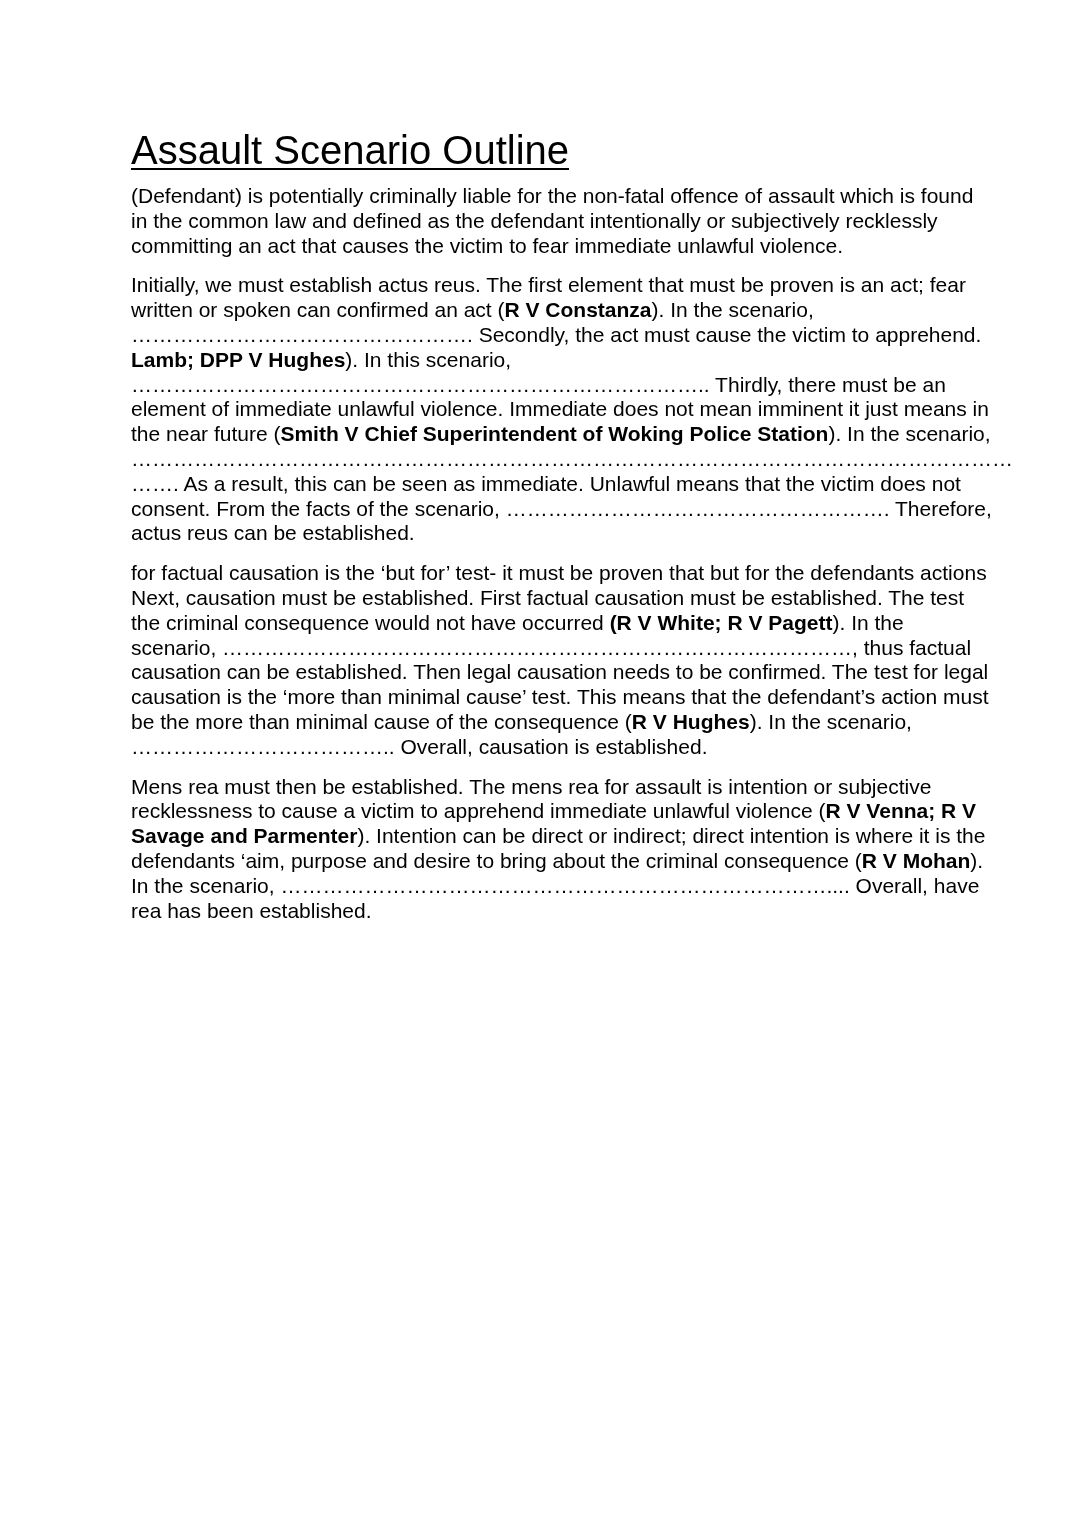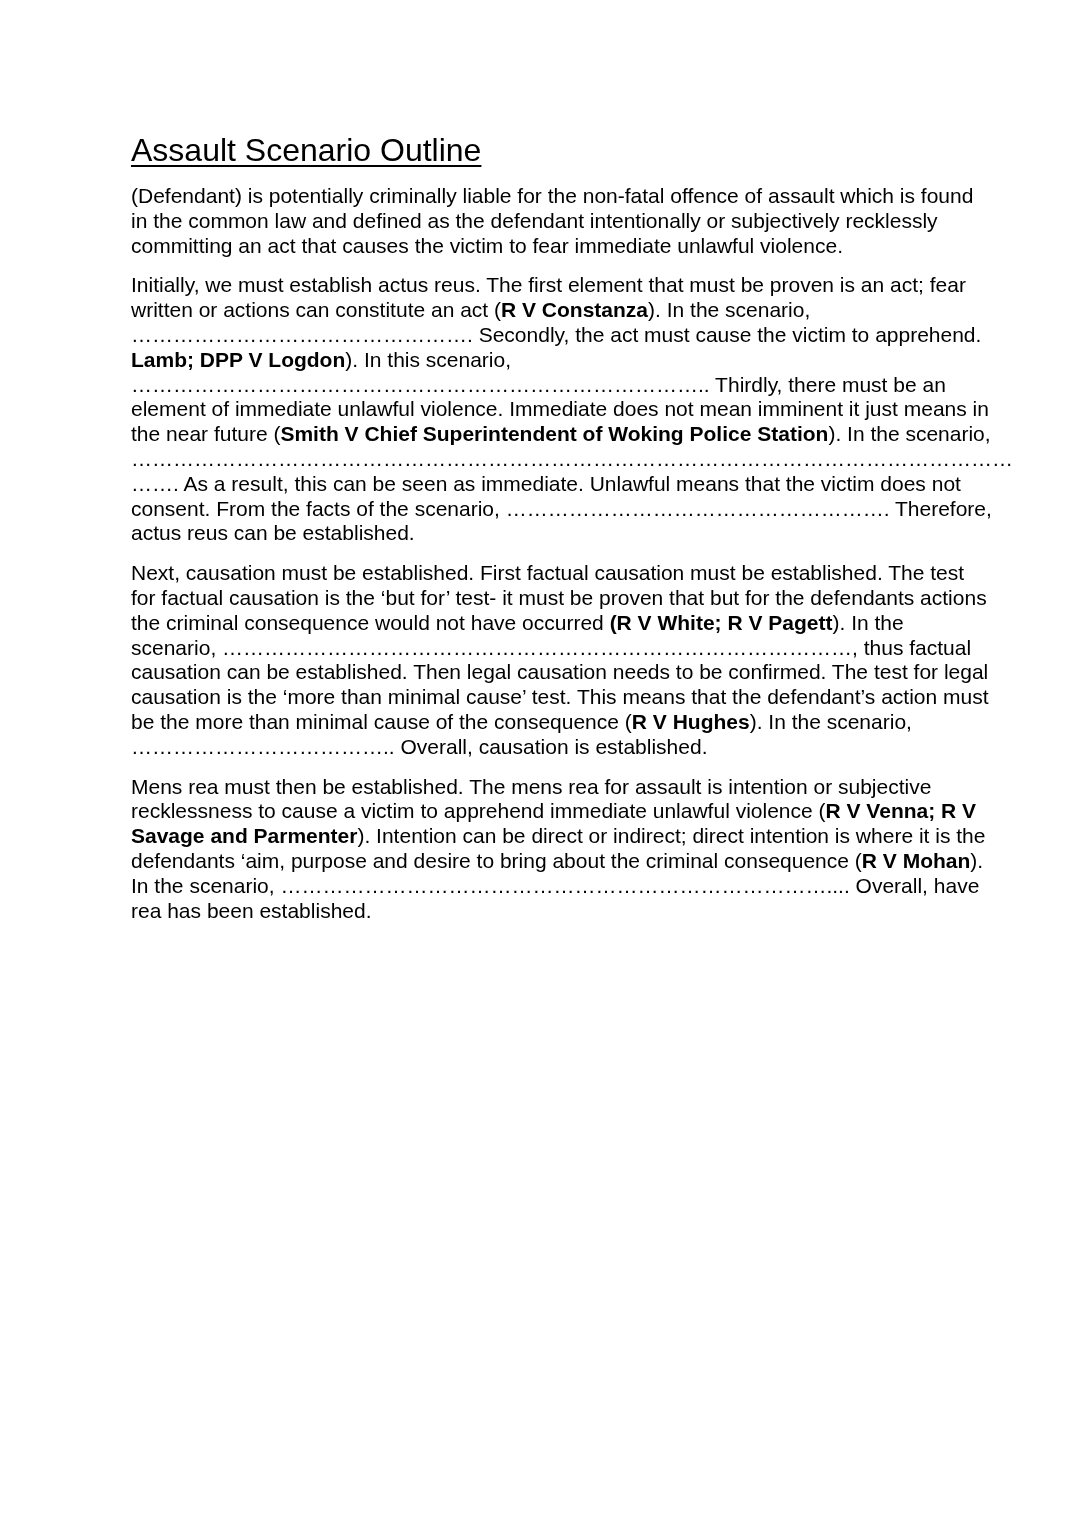--- a/index.html
+++ b/index.html
@@ -15,21 +15,21 @@
     font-family: "Liberation Sans", sans-serif;
     color: #000000;
   }
   .page {
     position: absolute;
     left: 131px;
     top: 128px;
     width: 830px;
   }
   .title {
-    font-size: 32px;
+    font-size: 40px;
     text-decoration: underline;
     text-decoration-thickness: 2px;
     text-underline-offset: 4px;
     line-height: 44px;
     margin: 0 0 12px 0;
     font-weight: normal;
     white-space: nowrap;
   }
   .para {
     margin: 0 0 15px 0;
@@ -47,34 +47,34 @@
 <div class="page">
   <h1 class="title">Assault Scenario Outline</h1>
   <div id="body-container">
       <div class="para">
         <div class="line"><span>(Defendant) is potentially criminally liable for the non-fatal offence of assault which is found</span></div>
         <div class="line"><span>in the common law and defined as the defendant intentionally or subjectively recklessly</span></div>
         <div class="line"><span>committing an act that causes the victim to fear immediate unlawful violence.</span></div>
       </div>
       <div class="para">
         <div class="line"><span>Initially, we must establish actus reus. The first element that must be proven is an act; fear</span></div>
-        <div class="line"><span>written or actions can constitute an act (</span><b>R V Constanza</b><span>). In the scenario,</span></div>
+        <div class="line"><span>written or spoken can confirmed an act (</span><b>R V Constanza</b><span>). In the scenario,</span></div>
         <div class="line"><span>…………………………………………. Secondly, the act must cause the victim to apprehend.</span></div>
-        <div class="line"><b>Lamb; DPP V Logdon</b><span>). In this scenario,</span></div>
+        <div class="line"><b>Lamb; DPP V Hughes</b><span>). In this scenario,</span></div>
         <div class="line"><span>……………………………………………………………………….. Thirdly, there must be an</span></div>
         <div class="line"><span>element of immediate unlawful violence. Immediate does not mean imminent it just means in</span></div>
         <div class="line"><span>the near future (</span><b>Smith V Chief Superintendent of Woking Police Station</b><span>). In the scenario,</span></div>
         <div class="line"><span>………………………………………………………………………………………………………………</span></div>
         <div class="line"><span>……. As a result, this can be seen as immediate. Unlawful means that the victim does not</span></div>
         <div class="line"><span>consent. From the facts of the scenario, ………………………………………………. Therefore,</span></div>
         <div class="line"><span>actus reus can be established.</span></div>
       </div>
       <div class="para">
+        <div class="line"><span>for factual causation is the ‘but for’ test- it must be proven that but for the defendants actions</span></div>
         <div class="line"><span>Next, causation must be established. First factual causation must be established. The test</span></div>
-        <div class="line"><span>for factual causation is the ‘but for’ test- it must be proven that but for the defendants actions</span></div>
         <div class="line"><span>the criminal consequence would not have occurred </span><b>(R V White; R V Pagett</b><span>). In the</span></div>
         <div class="line"><span>scenario, ………………………………………………………………………………, thus factual</span></div>
         <div class="line"><span>causation can be established. Then legal causation needs to be confirmed. The test for legal</span></div>
         <div class="line"><span>causation is the ‘more than minimal cause’ test. This means that the defendant’s action must</span></div>
         <div class="line"><span>be the more than minimal cause of the consequence (</span><b>R V Hughes</b><span>). In the scenario,</span></div>
         <div class="line"><span>……………………………….. Overall, causation is established.</span></div>
       </div>
       <div class="para">
         <div class="line"><span>Mens rea must then be established. The mens rea for assault is intention or subjective</span></div>
         <div class="line"><span>recklessness to cause a victim to apprehend immediate unlawful violence (</span><b>R V Venna; R V</b></div>

